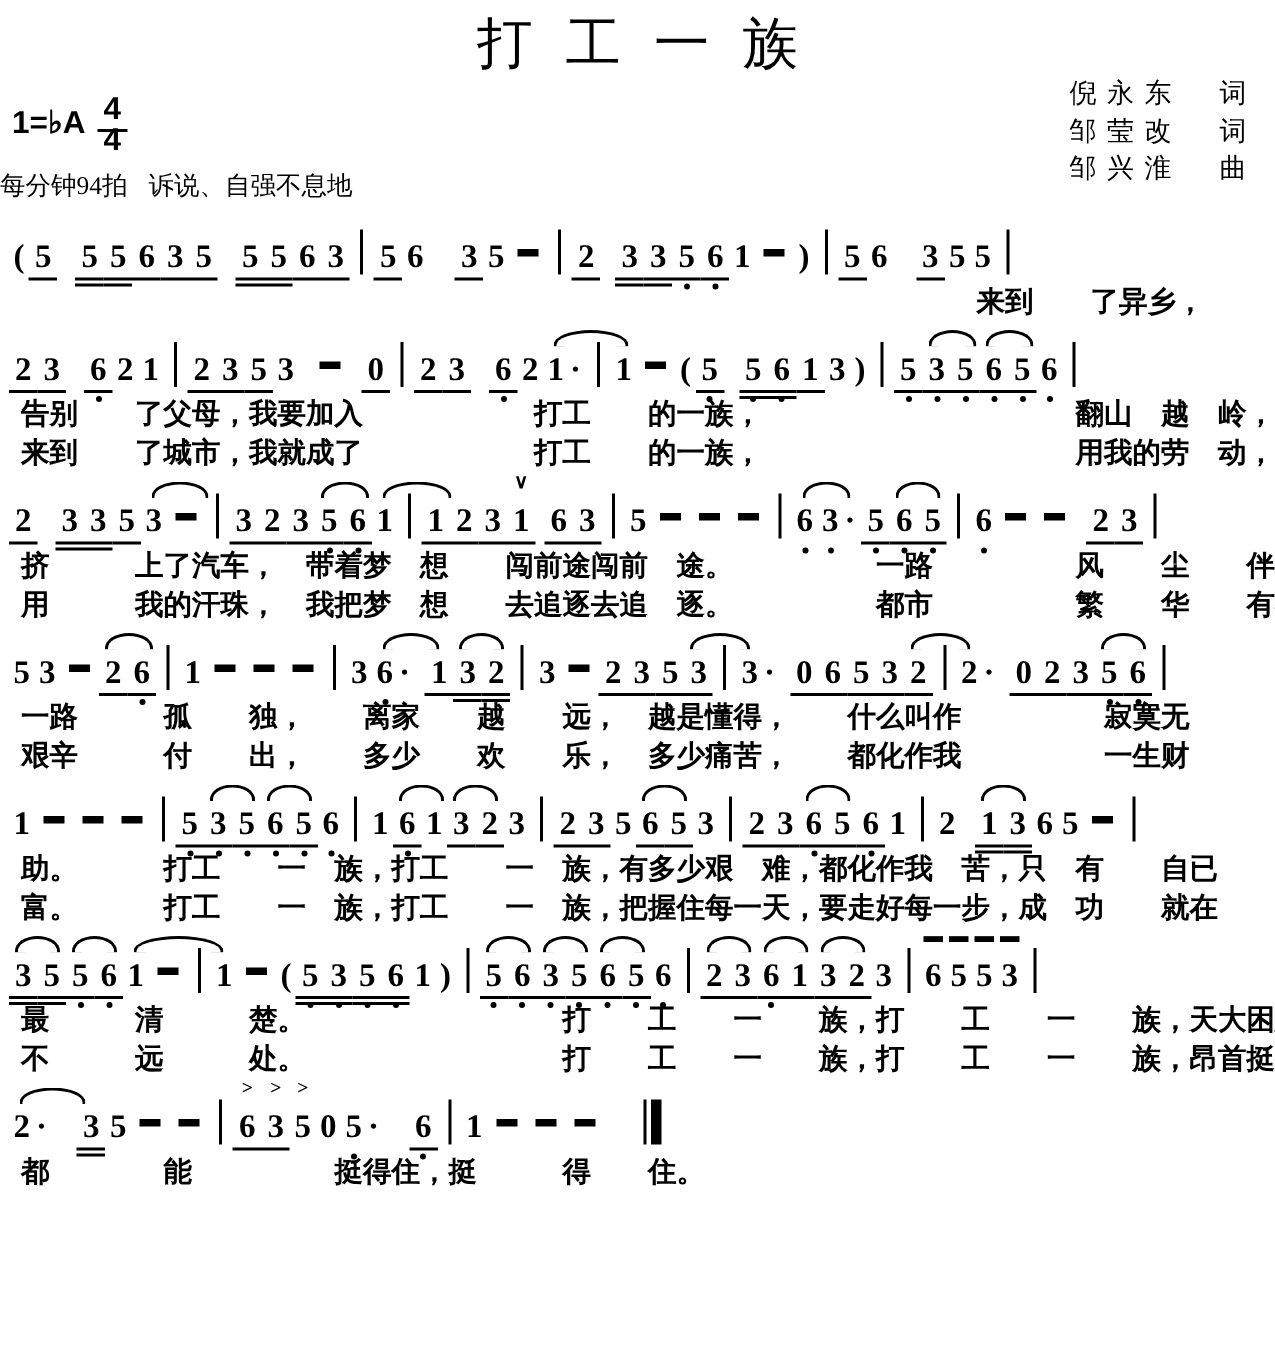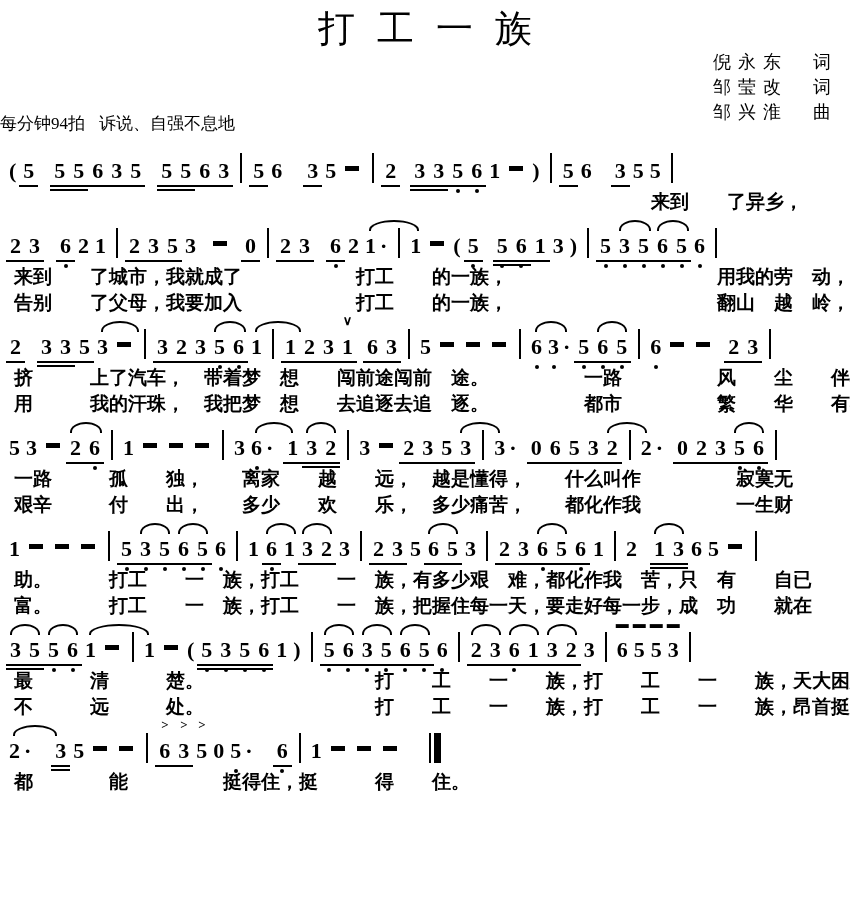--- a/index.html
+++ b/index.html
@@ -39,38 +39,41 @@
   .above{position:absolute;left:50%;transform:translateX(-50%);top:-19px;font-size:13px;
         font-style:normal;font-weight:bold;line-height:1;}
   .lyrics{font-size:19px;line-height:26px;white-space:pre;font-weight:bold;}
 </style>
 </head>
 <body>
 
 <div class="page">
   <div class="title">打工一族</div>
   <div class="header">
+    <div class="keytime">
+      <span>1=♭A</span><span class="frac"><span class="top">4</span><br><span class="bot">4</span></span>
+    </div>
     <div class="tempo">
       <span>每分钟94拍</span><span>诉说、自强不息地</span>
     </div>
     <div class="credits">
       <div>倪永东　词</div>
       <div>邹莹改　词</div>
       <div>邹兴淮　曲</div>
     </div>
   </div>
   <div class="systems">
       <div class="system">
         <div class="notes"><span class="tok">(</span><span class="tok u1">5</span><span class="sp" style="width: 12px;"></span><span class="tok u2">5</span><span class="tok u2">5</span><span class="tok u1">6</span><span class="tok u1">3</span><span class="tok u1">5</span><span class="sp" style="width: 12px;"></span><span class="tok u2">5</span><span class="tok u2">5</span><span class="tok u1">6</span><span class="tok u1">3</span><span class="bar"></span><span class="tok u1">5</span><span class="tok">6</span><span class="sp" style="width: 18px;"></span><span class="tok u1">3</span><span class="tok">5</span><span class="dash"></span><span class="bar"></span><span class="tok u1">2</span><span class="sp" style="width: 10px;"></span><span class="tok u2">3</span><span class="tok u2">3</span><span class="tok u1 d">5</span><span class="tok u1 d">6</span><span class="tok">1</span><span class="dash"></span><span class="tok">)</span><span class="bar"></span><span class="tok u1">5</span><span class="tok">6</span><span class="sp" style="width: 16px;"></span><span class="tok u1">3</span><span class="tok">5</span><span class="tok">5</span><span class="bar"></span></div>
         <div class="lyrics" style="padding-left: 645px;">来到　　了异乡，</div>
       </div>
       <div class="system">
         <div class="notes"><span class="tok u1">2</span><span class="tok u1">3</span><span class="sp" style="width: 12px;"></span><span class="tok u1 d">6</span><span class="tok">2</span><span class="tok">1</span><span class="bar"></span><span class="tok u1">2</span><span class="tok u1">3</span><span class="tok u1">5</span><span class="tok">3</span><span class="sp" style="width: 8px;"></span><span class="dash"></span><span class="sp" style="width: 8px;"></span><span class="tok u1">0</span><span class="bar"></span><span class="tok u1">2</span><span class="tok u1">3</span><span class="sp" style="width: 12px;"></span><span class="tok u1 d">6</span><span class="tok">2</span><span class="tok">1<i class="slur" style="width: 46px;"></i></span><span class="tok aug">·</span><span class="bar"></span><span class="tok">1</span><span class="dash"></span><span class="tok">(</span><span class="tok u1 d">5</span><span class="sp" style="width: 10px;"></span><span class="tok u2 d">5</span><span class="tok u2 d">6</span><span class="tok u1">1</span><span class="tok">3</span><span class="tok">)</span><span class="bar"></span><span class="tok u1 d">5</span><span class="tok u1 d">3<i class="slur" style="width: 28px;"></i></span><span class="tok u1 d">5</span><span class="tok u1 d">6<i class="slur" style="width: 28px;"></i></span><span class="tok u1 d">5</span><span class="tok d">6</span><span class="bar"></span></div>
+        <div class="lyrics" style="padding-left: 8px;">告别　　了父母，我要加入　　　　　　打工　　的一族，　　　　　　　　　　　翻山　越　岭，</div>
         <div class="lyrics" style="padding-left: 8px;">来到　　了城市，我就成了　　　　　　打工　　的一族，　　　　　　　　　　　用我的劳　动，</div>
-        <div class="lyrics" style="padding-left: 8px;">告别　　了父母，我要加入　　　　　　打工　　的一族，　　　　　　　　　　　翻山　越　岭，</div>
       </div>
       <div class="system">
         <div class="notes"><span class="tok u1">2</span><span class="sp" style="width: 12px;"></span><span class="tok u2">3</span><span class="tok u2">3</span><span class="tok u1">5</span><span class="tok">3<i class="slur" style="width: 34px;"></i></span><span class="dash"></span><span class="bar"></span><span class="tok u1">3</span><span class="tok u1">2</span><span class="tok u1">3</span><span class="tok u1 d">5<i class="slur" style="width: 28px;"></i></span><span class="tok u1 d">6</span><span class="tok">1<i class="slur" style="width: 42px;"></i></span><span class="bar"></span><span class="tok u1">1</span><span class="tok u1">2</span><span class="tok u1">3</span><span class="tok u1">1<i class="above">∨</i></span><span class="sp" style="width: 6px;"></span><span class="tok u1">6</span><span class="tok u1">3</span><span class="bar"></span><span class="tok">5</span><span class="dash"></span><span class="dash"></span><span class="dash"></span><span class="bar"></span><span class="tok d">6<i class="slur" style="width: 28px;"></i></span><span class="tok d">3</span><span class="tok aug">·</span><span class="tok u1 d">5</span><span class="tok u1 d">6<i class="slur" style="width: 26px;"></i></span><span class="tok u1 d">5</span><span class="bar"></span><span class="tok d">6</span><span class="dash"></span><span class="dash"></span><span class="sp" style="width: 8px;"></span><span class="tok u1">2</span><span class="tok u1">3</span><span class="bar"></span></div>
         <div class="lyrics" style="padding-left: 8px;">挤　　　上了汽车，　带着梦　想　　闯前途闯前　途。　　　　　一路　　　　　风　　尘　　伴着</div>
         <div class="lyrics" style="padding-left: 8px;">用　　　我的汗珠，　我把梦　想　　去追逐去追　逐。　　　　　都市　　　　　繁　　华　　有我</div>
       </div>
       <div class="system">
         <div class="notes"><span class="tok">5</span><span class="tok">3</span><span class="dash"></span><span class="tok u1">2<i class="slur" style="width: 28px;"></i></span><span class="tok u1 d">6</span><span class="bar"></span><span class="tok">1</span><span class="dash"></span><span class="dash"></span><span class="dash"></span><span class="bar"></span><span class="tok">3</span><span class="tok d">6<i class="slur" style="width: 34px;"></i></span><span class="tok aug">·</span><span class="sp" style="width: 6px;"></span><span class="tok u1">1</span><span class="tok u2">3<i class="slur" style="width: 26px;"></i></span><span class="tok u2">2</span><span class="bar"></span><span class="tok">3</span><span class="dash"></span><span class="tok u1">2</span><span class="tok u1">3</span><span class="tok u1">5</span><span class="tok u1">3<i class="slur" style="width: 36px;"></i></span><span class="bar"></span><span class="tok">3</span><span class="tok aug">·</span><span class="sp" style="width: 6px;"></span><span class="tok u1">0</span><span class="tok u1">6</span><span class="tok u1">5</span><span class="tok u1">3</span><span class="tok u1">2<i class="slur" style="width: 36px;"></i></span><span class="bar"></span><span class="tok">2</span><span class="tok aug">·</span><span class="sp" style="width: 6px;"></span><span class="tok u1">0</span><span class="tok u1">2</span><span class="tok u1">3</span><span class="tok u1 d">5<i class="slur" style="width: 26px;"></i></span><span class="tok u1 d">6</span><span class="bar"></span></div>
         <div class="lyrics" style="padding-left: 8px;">一路　　　孤　　独，　　离家　　越　　远，　越是懂得，　　什么叫作　　　　　寂寞无</div>
         <div class="lyrics" style="padding-left: 8px;">艰辛　　　付　　出，　　多少　　欢　　乐，　多少痛苦，　　都化作我　　　　　一生财</div>

